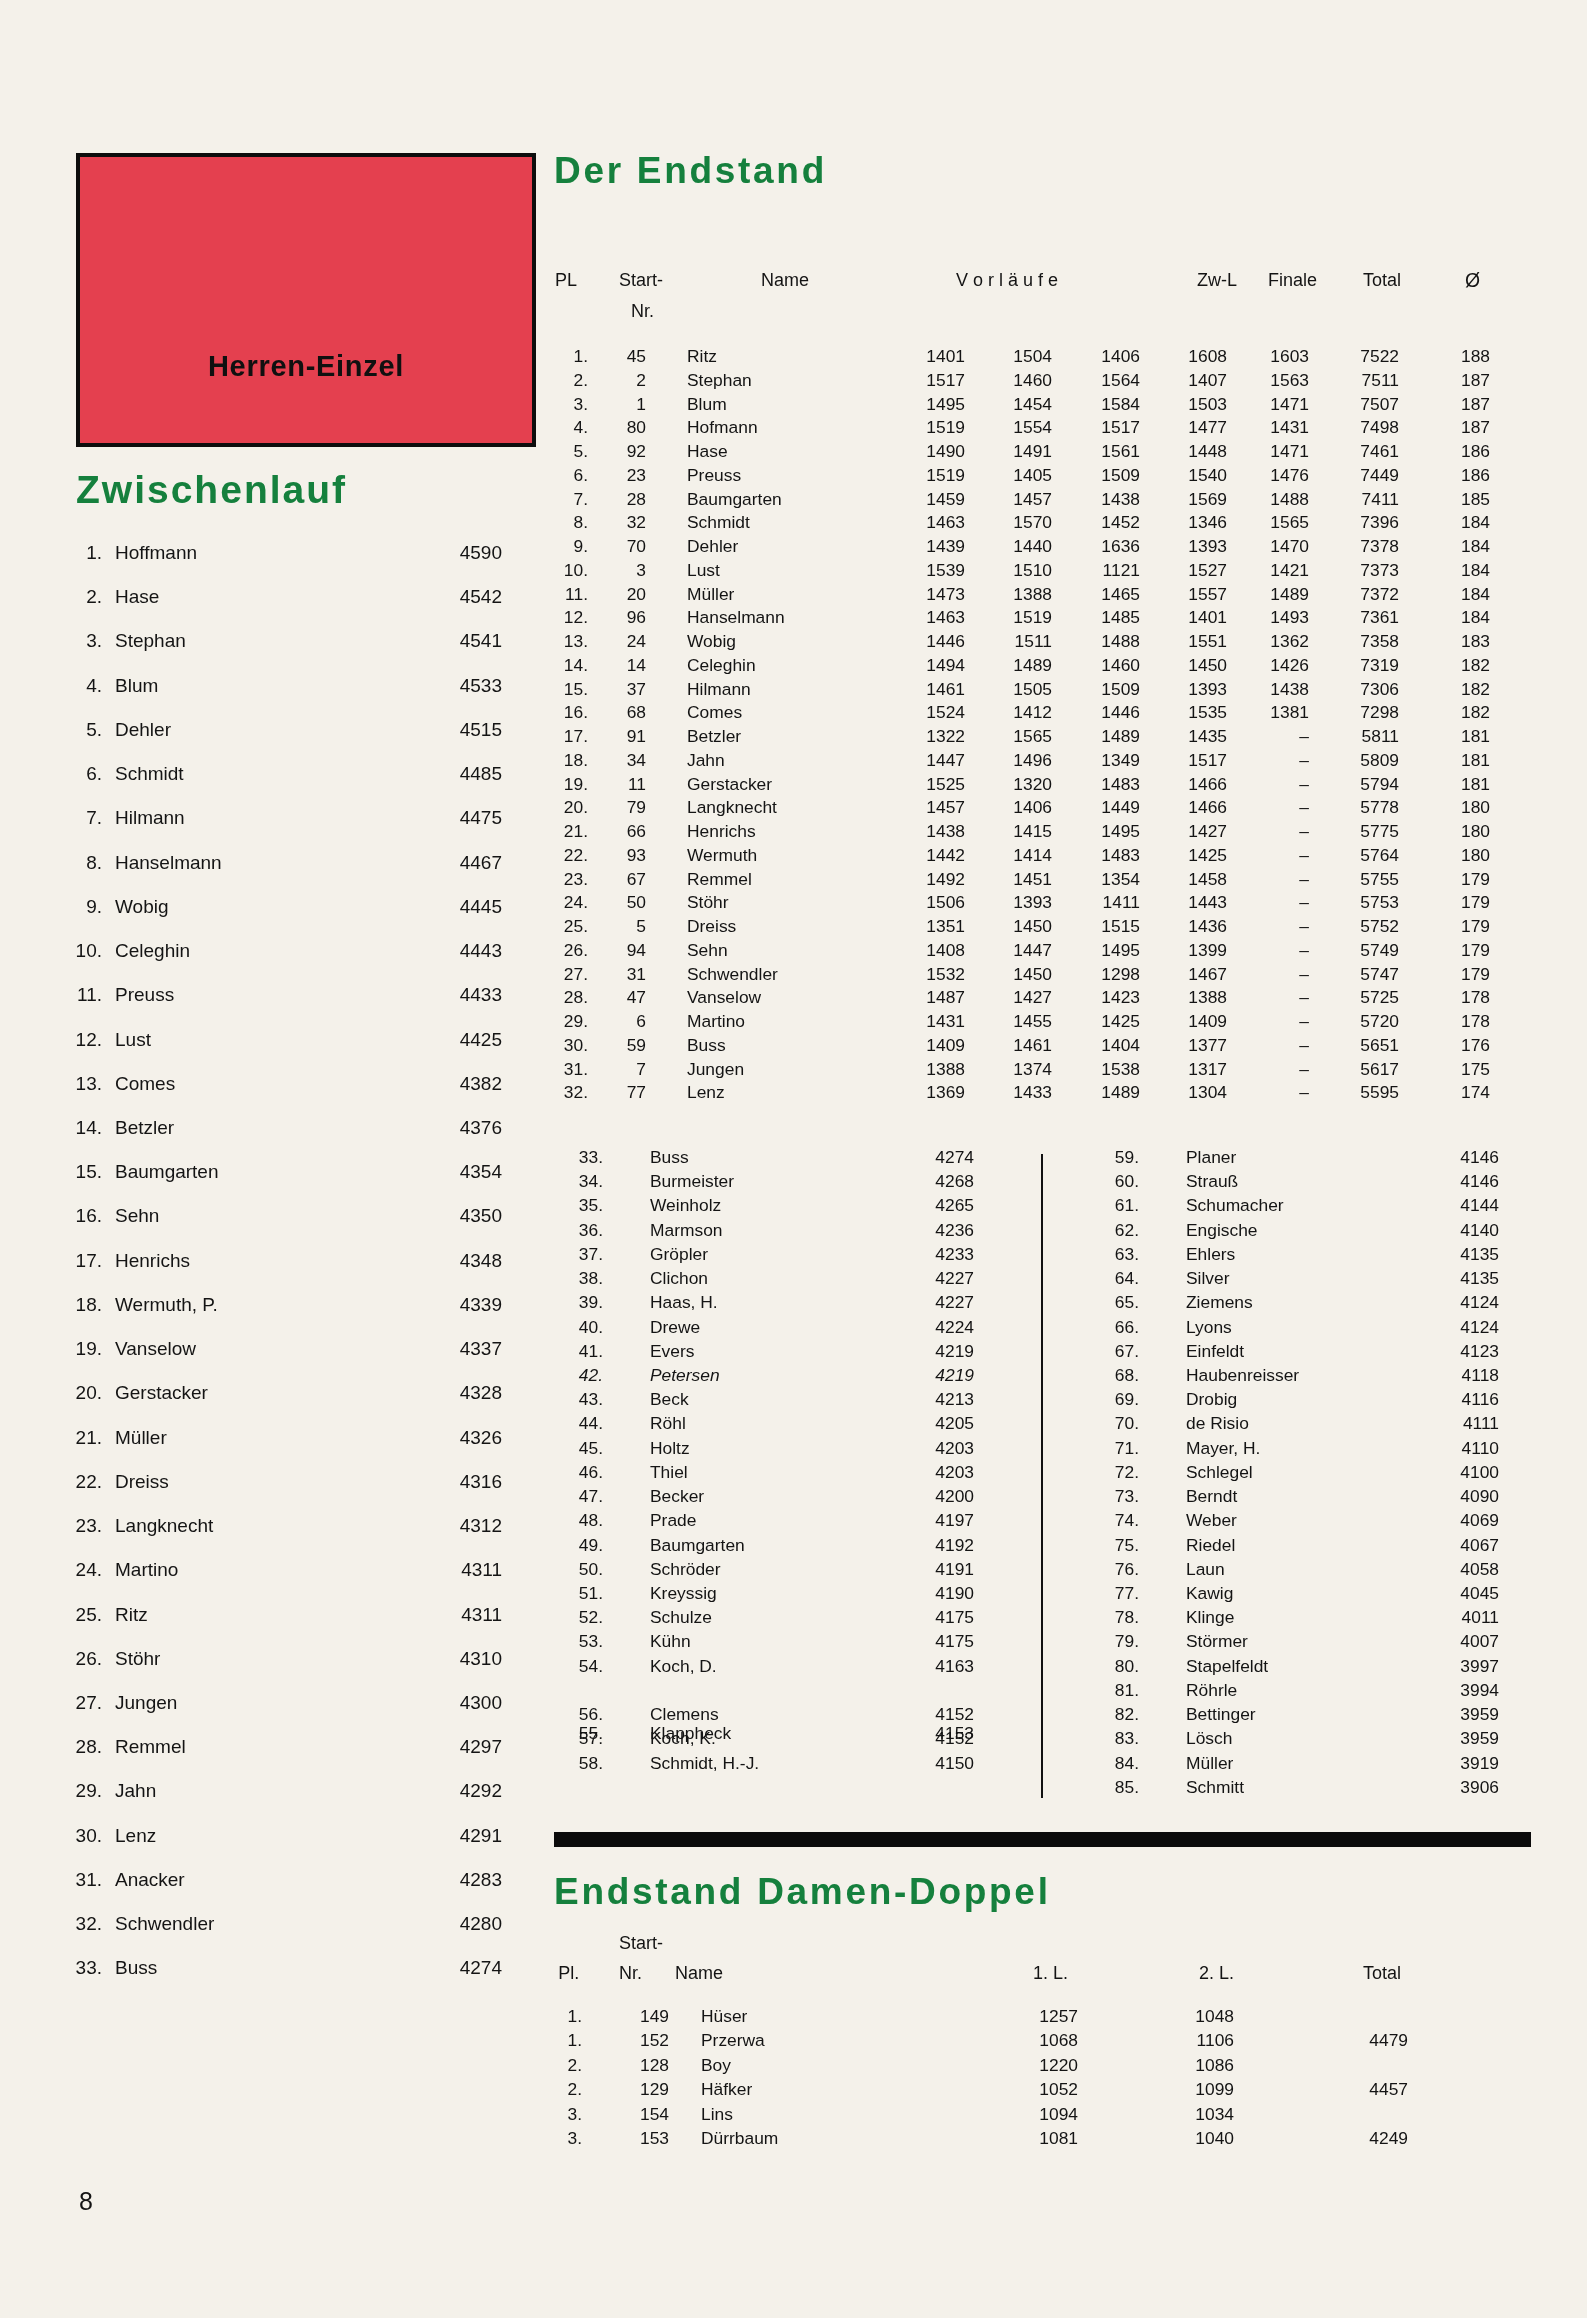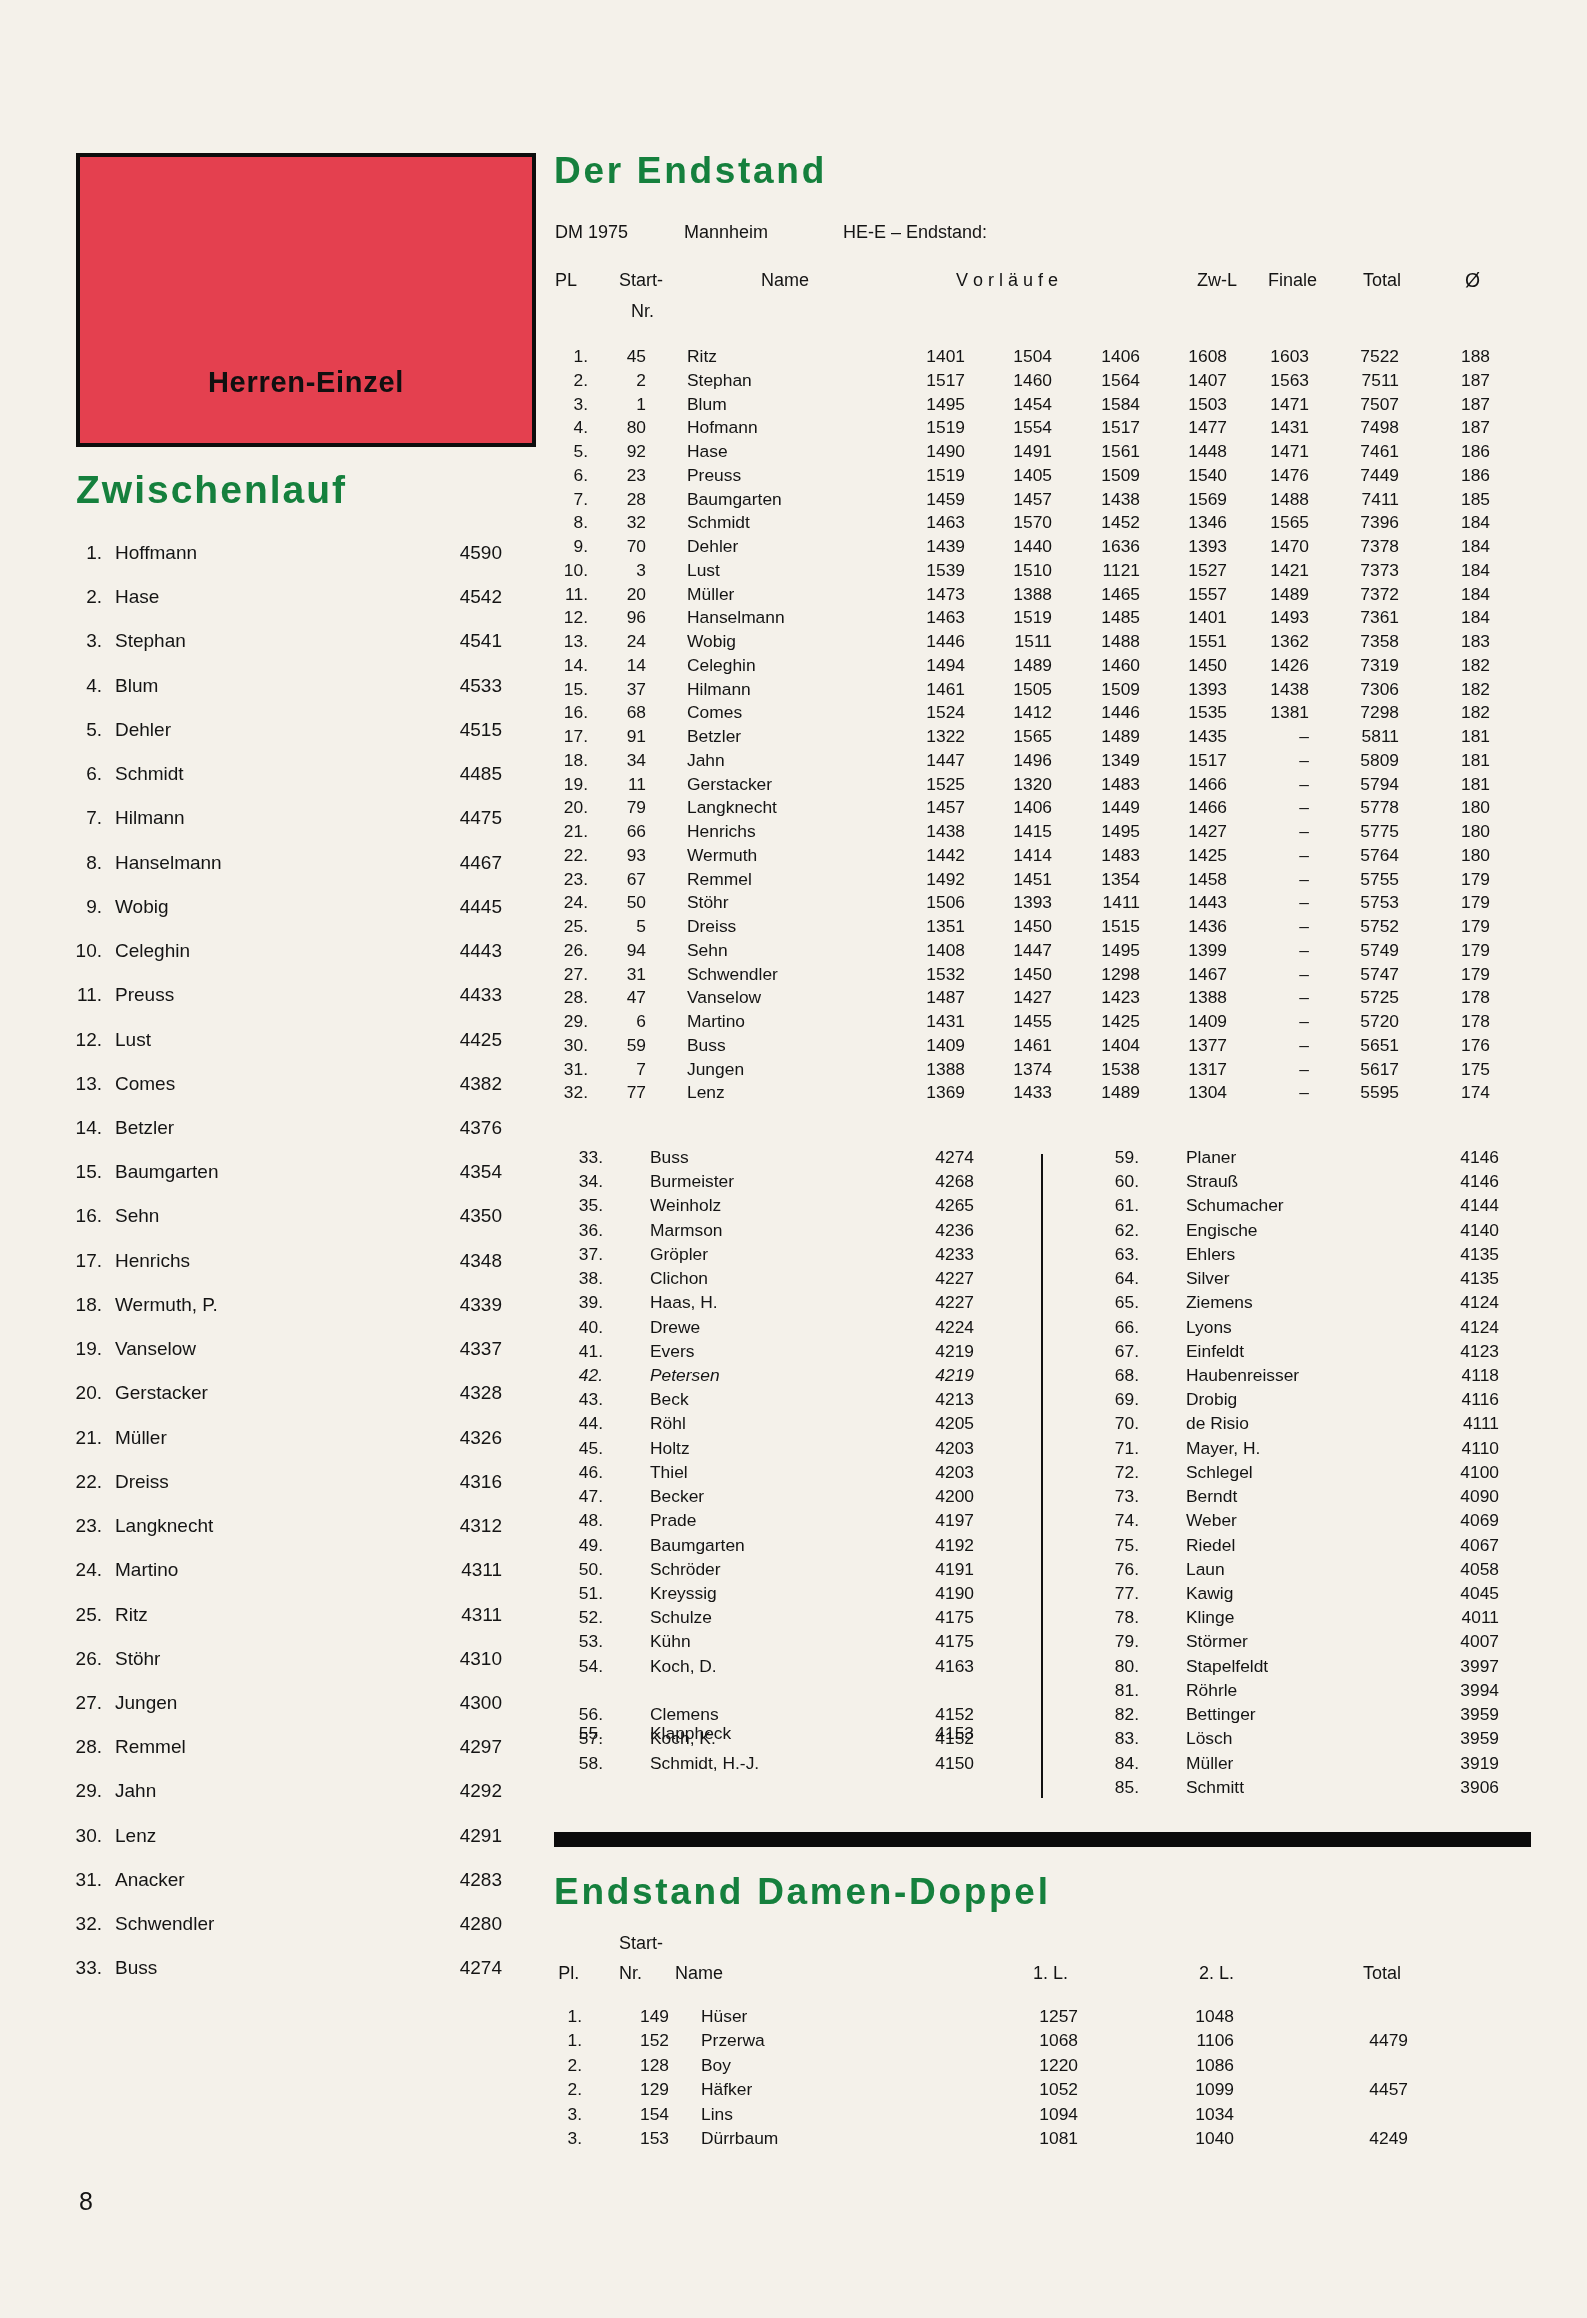--- a/index.html
+++ b/index.html
@@ -16,21 +16,21 @@
   .badge{
     position:absolute;left:76px;top:153px;width:460px;height:294px;
     background:#e4404f;border:4.7px solid #0d0d0d;box-sizing:border-box;
   }
   .badge-title{
     position:absolute;left:0;right:0;top:48px;
     text-align:center;font-size:70px;font-weight:bold;letter-spacing:5.4px;color:#101010;
   }
   .badge-sub{
     position:absolute;left:0;right:0;top:193px;
-    text-align:center;font-size:29px;font-weight:bold;letter-spacing:0.7px;color:#101010;margin-top:16px;
+    text-align:center;font-size:29px;font-weight:bold;letter-spacing:0.7px;color:#101010;
   }
   
   .h1{position:absolute;font-weight:bold;color:#15803d;}
   #h-zwischenlauf{left:76px;top:468px;font-size:39px;letter-spacing:2px;}
   #h-endstand{left:554px;top:150px;font-size:37px;letter-spacing:2.7px;}
   #h-damen{left:554px;top:1871px;font-size:37px;letter-spacing:2.7px;}
   
   #z-list{position:absolute;left:67px;top:541px;width:455px;height:1472px;}
   .zrow{position:absolute;left:0;width:100%;height:23px;line-height:23px;font-size:19px;}
   .zc{position:absolute;top:0;white-space:nowrap;}
@@ -276,25 +276,20 @@
       </div>
       <div class="zrow" style="top: 1415px;">
         <span class="zc zrank">33.</span>
         <span class="zc zname">Buss</span>
         <span class="zc zscore">4274</span>
       </div>
     </div>
 
   <div class="h1" id="h-endstand">Der Endstand</div>
 
-  <div id="e-meta">
-    <span class="m-event">DM 1975</span>
-    <span class="m-city">Mannheim</span>
-    <span class="m-label">HE-E – Endstand:</span>
-  </div>
 
   <div id="e-header">
     <span class="h-pl">PL</span>
     <span class="h-start">Start-</span>
     <span class="h-name">Name</span>
     <span class="h-vorl">V o r l ä u f e</span>
     <span class="h-zwl">Zw-L</span>
     <span class="h-fin">Finale</span>
     <span class="h-tot">Total</span>
     <span class="h-avg">Ø</span>

